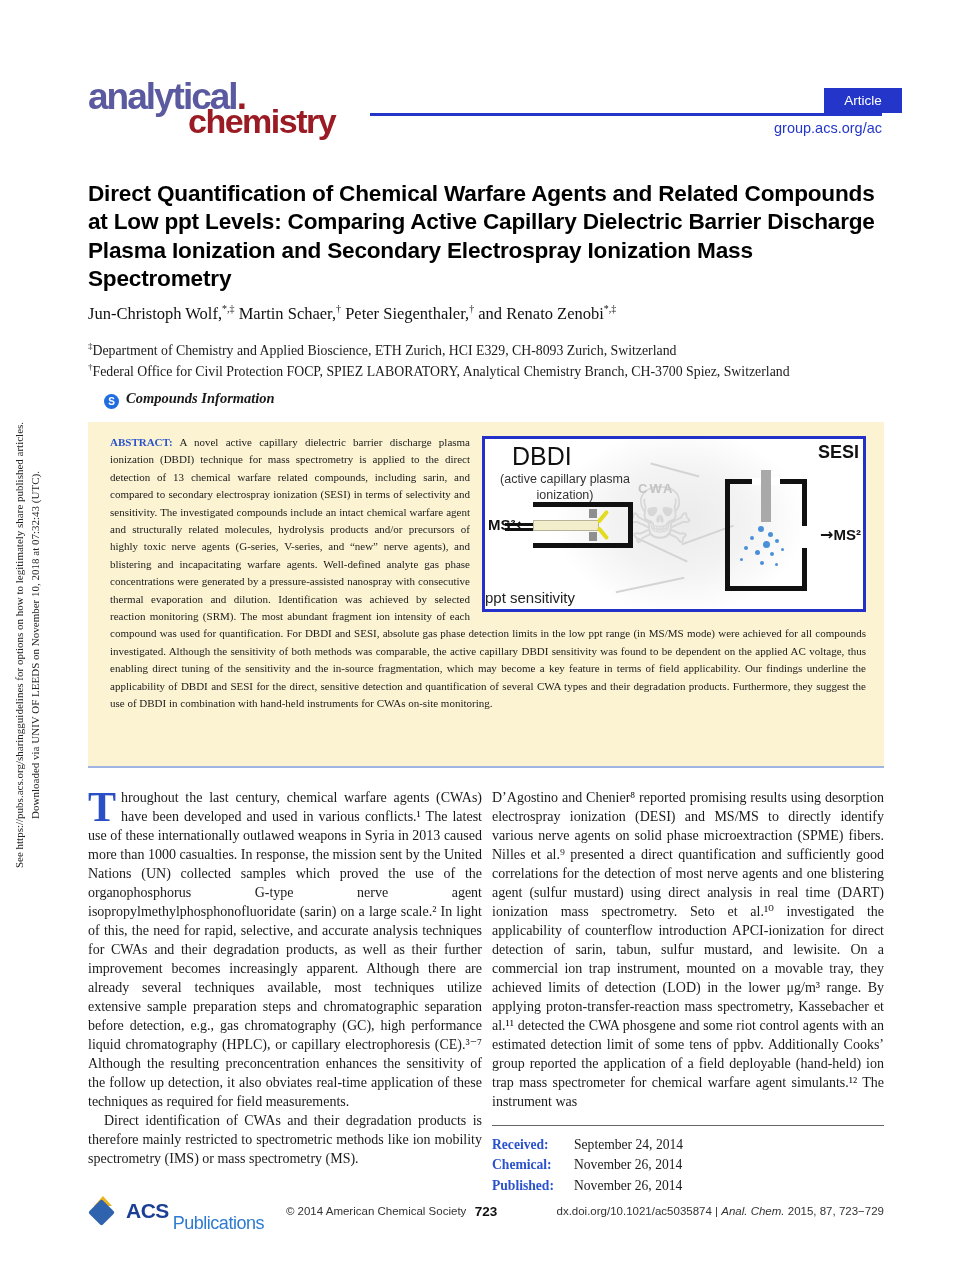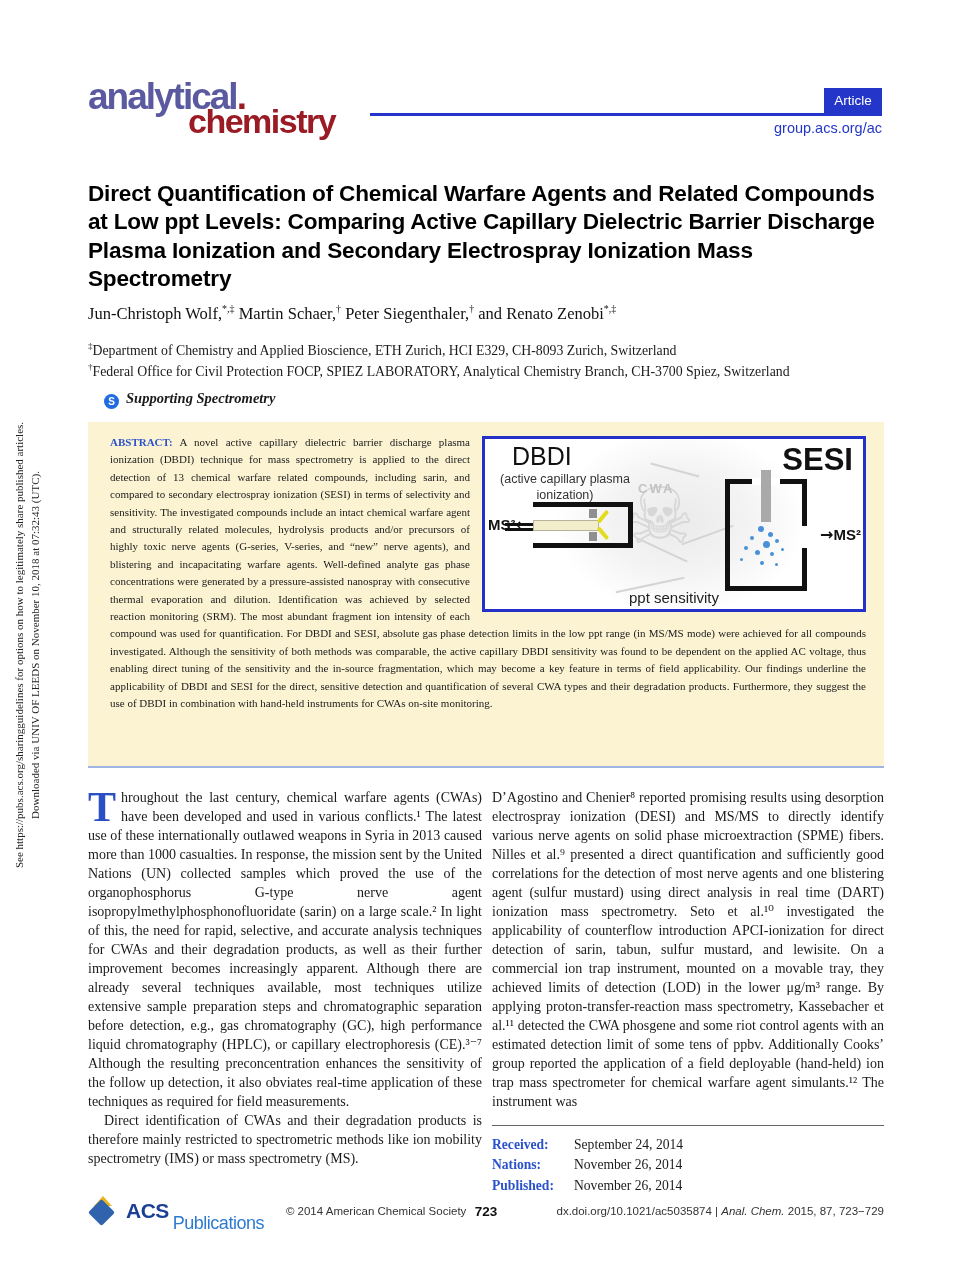--- a/index.html
+++ b/index.html
@@ -11,21 +11,21 @@
   .stamp { position:absolute; left:-252px; top:628px; width:560px; height:34px;
            transform:rotate(-90deg); text-align:center;
            font-size:11px; line-height:16px; color:#222; }
 
   
   .logo { position:absolute; left:88px; top:76px; width:300px; font-family:"Liberation Sans",sans-serif; }
   .logo-w1 { font-weight:bold; font-size:37px; letter-spacing:-2px; color:#5b5aa0; }
   .logo-dot { font-weight:bold; font-size:37px; color:#9a1b24; }
   .logo-w2 { display:block; margin:-16px 0 16px 100px; font-weight:bold; font-size:34px; letter-spacing:-1.5px; color:#9a1b24; }
   .header-rule { position:absolute; left:370px; top:113px; width:512px; height:3px; background:#2336c9; }
-  .badge { position:absolute; left:824px; top:88px; width:58px; height:25px; background:#2336c9; color:#fff;
+  .badge { position:absolute; left:824px; top:88px; width:78px; height:25px; background:#2336c9; color:#fff;
            font-family:"Liberation Sans",sans-serif; font-size:13.5px; display:flex; align-items:center; justify-content:center; }
   .site-url { position:absolute; left:662px; top:120px; width:220px; text-align:right; color:#2336c9;
               font-family:"Liberation Sans",sans-serif; font-size:14.5px; }
 
   
   .title { position:absolute; left:88px; top:180px; width:798px;
            font-family:"Liberation Sans",sans-serif; font-weight:bold; font-size:22.6px; line-height:1.26;
            letter-spacing:-0.2px; color:#000; }
   .authors { position:absolute; left:88px; top:303px; width:798px; font-size:16.5px; color:#111; }
   .authors sup { font-size:10px; }
@@ -45,37 +45,37 @@
   .abs-label { color:#2a52cc; font-weight:bold; }
 
   
   .fig-cloud { position:absolute; left:70px; top:-10px; width:250px; height:185px;
                background:radial-gradient(closest-side,#ebebeb 0%,#f3f3f3 55%,rgba(255,255,255,0) 100%); }
   .fig-skull { position:absolute; left:140px; top:38px; font-size:78px; color:#d7d7d7; line-height:1; }
   .fig-cwa { position:absolute; left:153px; top:42px; font-weight:bold; font-size:13px; letter-spacing:2px; color:#c3c3c3; }
   .sketch { position:absolute; background:#d4d4d4; height:1.5px; }
   .dbdi-title { position:absolute; left:27px; top:3px; font-weight:normal; font-size:25px; color:#111; }
   .dbdi-sub { position:absolute; left:0px; top:33px; width:160px; text-align:center; font-size:12.5px; color:#333; line-height:1.25; }
-  .sesi-title { position:absolute; right:10px; top:3px; font-weight:bold; font-size:31px; color:#111; }
+  .sesi-title { position:absolute; right:4px; top:3px; font-weight:bold; font-size:18px; color:#111; }
   .ms2 { font-weight:bold; font-size:15px; color:#111; }
   .ms2-left { position:absolute; left:3px; top:76px; }
   .ms2-right { position:absolute; right:2px; top:86px; }
   .dbdi-device { position:absolute; left:48px; top:63px; width:100px; height:46px;
                  border:5px solid #111; border-left:none; }
   .dbdi-line { position:absolute; left:-28px; top:16px; width:72px; height:2.5px; background:#111; }
   .dbdi-line2 { position:absolute; left:-28px; top:21px; width:72px; height:2.5px; background:#111; }
   .dbdi-tube { position:absolute; left:0; top:13px; width:66px; height:11px; background:#f2edca; border:1px solid #b9b29a; }
   .dbdi-electrode { position:absolute; width:8px; height:9px; background:#8f8f8f; }
   .spark { position:absolute; width:3.5px; height:15px; background:#e3dc1e; border-radius:2px; }
   .sesi-device { position:absolute; right:56px; top:40px; width:82px; height:112px; border:5px solid #111; }
   .sesi-topgap { position:absolute; left:22px; top:-6px; width:28px; height:7px; background:#fff; }
   .sesi-rightgap { position:absolute; right:-6px; top:42px; width:7px; height:22px; background:#fff; }
   .sesi-nozzle { position:absolute; left:31px; top:-14px; width:10px; height:52px; background:#a9a9a9; }
   .drop { position:absolute; border-radius:50%; background:#4a90d9; }
-  .fig-caption { position:absolute; left:0; bottom:3px; width:100%; text-align:center; font-size:15px; color:#222; }
+  .fig-caption { position:absolute; left:0; bottom:3px; width:100%; text-align:left; font-size:15px; color:#222; }
   .arrow { font-family:"DejaVu Sans",sans-serif; font-weight:bold; color:#111; }
 
   
   .col { position:absolute; top:788px; width:394px; font-size:14px; line-height:19px; text-align:justify; }
   .col-left { left:88px; }
   .col-right { left:492px; width:392px; }
   .dropcap { float:left; font-size:42px; line-height:34px; padding:2px 5px 0 0; color:#2b4fc4; font-weight:bold; }
   .para2 { text-indent:16px; margin-top:0; }
   .dates { margin-top:14px; border-top:1.5px solid #666; padding-top:9px; font-size:13.6px; line-height:1.5; text-align:left; }
   .date-label { display:inline-block; width:82px; color:#2a52cc; font-weight:bold; }
@@ -117,21 +117,21 @@
   <div class="authors">
     <span>Jun-Christoph Wolf,</span><sup>*,‡</sup><span> Martin Schaer,</span><sup>†</sup><span> Peter Siegenthaler,</span><sup>†</sup><span> and Renato Zenobi</span><sup>*,‡</sup>
   </div>
 
   <div class="affils">
     <div><sup>‡</sup><span>Department of Chemistry and Applied Bioscience, ETH Zurich, HCI E329, CH-8093 Zurich, Switzerland</span></div>
     <div><sup>†</sup><span>Federal Office for Civil Protection FOCP, SPIEZ LABORATORY, Analytical Chemistry Branch, CH-3700 Spiez, Switzerland</span></div>
   </div>
 
   <div class="si-line">
-    <span class="si-badge">S</span><span>Supporting Spectrometry</span>
+    <span class="si-badge">S</span><span>Compounds Information</span>
   </div>
 
   <div class="abstract">
     <div class="abs-fig">
       <div class="fig-cloud"></div>
       <div class="sketch" style="left:150px; top:110px; width:55px; transform:rotate(25deg);"></div>
       <div class="sketch" style="left:195px; top:95px; width:55px; transform:rotate(-20deg);"></div>
       <div class="sketch" style="left:165px; top:30px; width:50px; transform:rotate(15deg);"></div>
       <div class="sketch" style="left:130px; top:145px; width:70px; transform:rotate(-12deg);"></div>
       <div class="fig-skull">☠</div>
@@ -177,21 +177,21 @@
 
   <div class="col col-left">
     <p><span class="dropcap">T</span><span>hroughout the last century, chemical warfare agents (CWAs) have been developed and used in various conflicts.¹ The latest use of these internationally outlawed weapons in Syria in 2013 caused more than 1000 casualties. In response, the mission sent by the United Nations (UN) collected samples which proved the use of the organophosphorus G-type nerve agent isopropylmethylphosphonofluoridate (sarin) on a large scale.² In light of this, the need for rapid, selective, and accurate analysis techniques for CWAs and their degradation products, as well as their further improvement becomes increasingly apparent. Although there are already several techniques available, most techniques utilize extensive sample preparation steps and chromatographic separation before detection, e.g., gas chromatography (GC), high performance liquid chromatography (HPLC), or capillary electrophoresis (CE).³⁻⁷ Although the resulting preconcentration enhances the sensitivity of the follow up detection, it also obviates real-time application of these techniques as required for field measurements.</span></p>
     <p class="para2"><span>Direct identification of CWAs and their degradation products is therefore mainly restricted to spectrometric methods like ion mobility spectrometry (IMS) or mass spectrometry (MS).</span></p>
   </div>
 
   <div class="col col-right">
     <p><span>D’Agostino and Chenier⁸ reported promising results using desorption electrospray ionization (DESI) and MS/MS to directly identify various nerve agents on solid phase microextraction (SPME) fibers. Nilles et al.⁹ presented a direct quantification and sufficiently good correlations for the detection of most nerve agents and one blistering agent (sulfur mustard) using direct analysis in real time (DART) ionization mass spectrometry. Seto et al.¹⁰ investigated the applicability of counterflow introduction APCI-ionization for direct detection of sarin, tabun, sulfur mustard, and lewisite. On a commercial ion trap instrument, mounted on a movable tray, they achieved limits of detection (LOD) in the lower μg/m³ range. By applying proton-transfer-reaction mass spectrometry, Kassebacher et al.¹¹ detected the CWA phosgene and some riot control agents with an estimated detection limit of some tens of ppbv. Additionally Cooks’ group reported the application of a field deployable (hand-held) ion trap mass spectrometer for chemical warfare agent simulants.¹² The instrument was</span></p>
     <div class="dates">
       <div><span class="date-label">Received:</span><span>September 24, 2014</span></div>
-      <div><span class="date-label">Nations:</span><span>November 26, 2014</span></div>
+      <div><span class="date-label">Chemical:</span><span>November 26, 2014</span></div>
       <div><span class="date-label">Published:</span><span>November 26, 2014</span></div>
     </div>
   </div>
 
   <div class="footer">
     <span class="acs-logo-icon">
       <span class="acs-flame"></span>
       <span class="acs-diamond"></span>
     </span>
     <span class="acs-txt1">ACS</span>

